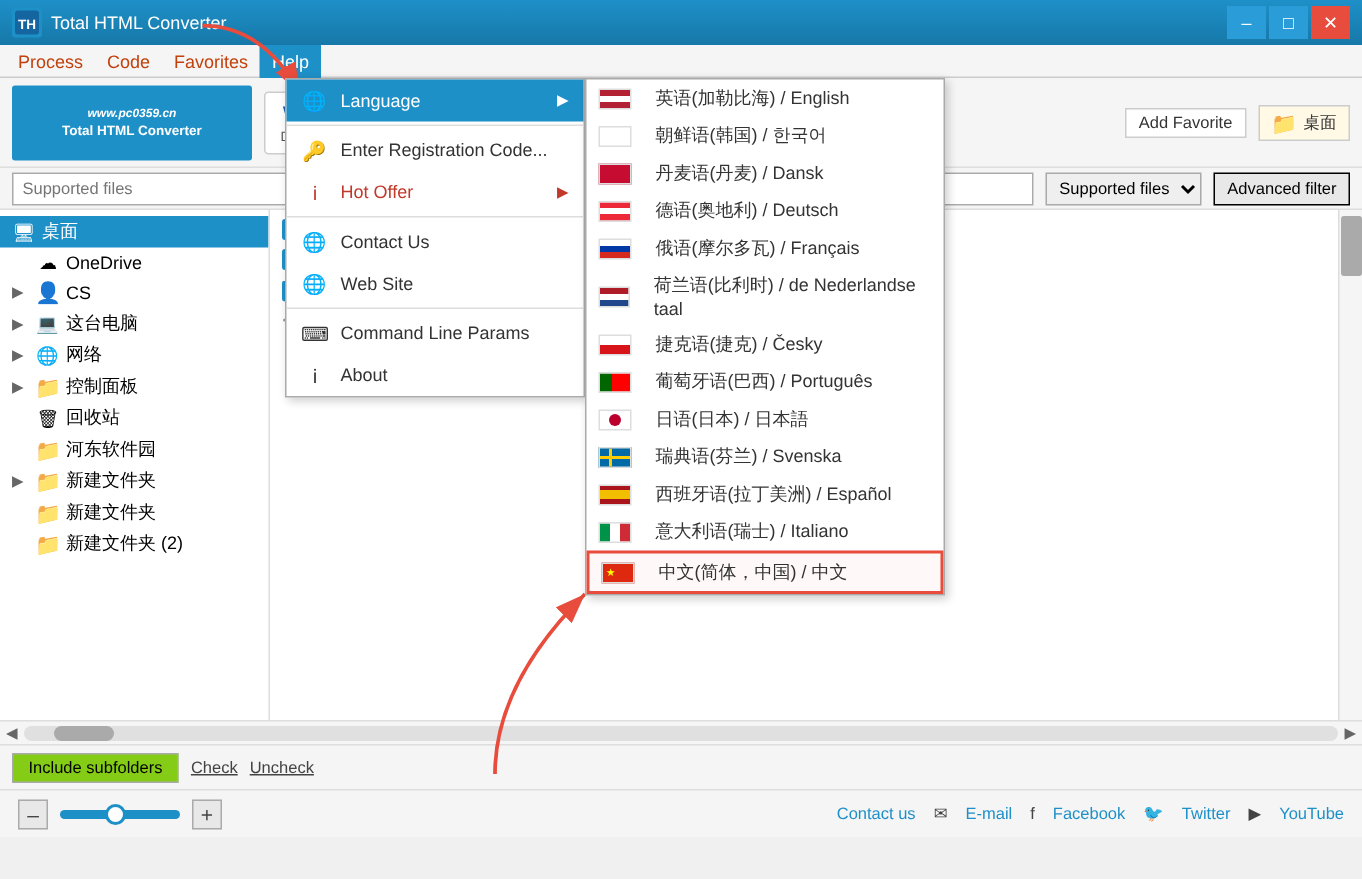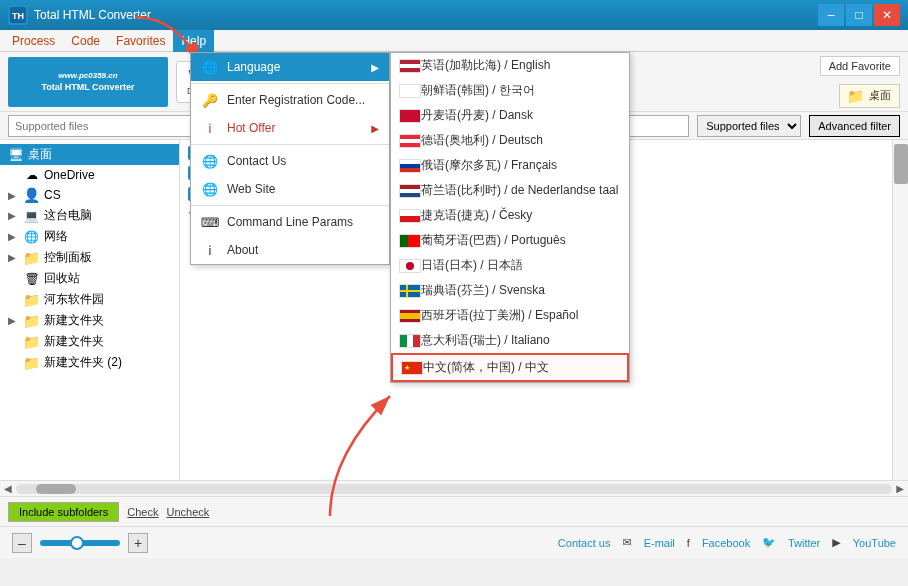--- a/index.html
+++ b/index.html
@@ -79,23 +79,22 @@
       border-radius: 3px;
       display: flex; flex-direction: column; align-items: center; justify-content: center;
       font-size: 9px; color: #555; cursor: pointer;
     }
     .toolbar-icon-btn .icon-top {
       font-size: 18px; line-height: 1;
     }
     .toolbar-right {
       margin-left: auto;
       display: flex;
-      align-items: flex-end;
+      align-items: center;
       gap: 8px;
-      flex-direction: column;
     }
     .add-favorite-btn {
       background: #fff; border: 1px solid #ccc; padding: 3px 8px;
       cursor: pointer; font-size: 11px; color: #333;
     }
     .desktop-btn {
       background: #fff9e6; border: 1px solid #ccc; padding: 3px 8px;
       cursor: pointer; font-size: 11px; color: #333;
       display: flex; align-items: center; gap: 4px;
     }
@@ -329,21 +328,21 @@
       z-index: 102;
       pointer-events: all;
     }
     .lang-item {
       display: flex;
       align-items: center;
       padding: 4px 8px;
       cursor: pointer;
       font-size: 12px;
       color: #333;
-      gap: 0;
+      gap: 16px;
     }
     .flag { width: 22px; height: 14px; display: inline-block; border: 1px solid #ddd; font-size: 10px; overflow: hidden; }
 
     
     .flag-us { background: linear-gradient(180deg, #b22234 33%, white 33%, white 66%, #b22234 66%); }
     .flag-arab { background: linear-gradient(180deg, #000 33%, white 33%, white 66%, #007A3D 66%); }
     .flag-kr { background: white; }
     .flag-dk { background: #c60c30; }
     .flag-at { background: linear-gradient(180deg, #ed2939 33%, white 33%, white 66%, #ed2939 66%); }
     .flag-ru { background: linear-gradient(180deg, white 33%, #0039a6 33%, #0039a6 66%, #d52b1e 66%); }

